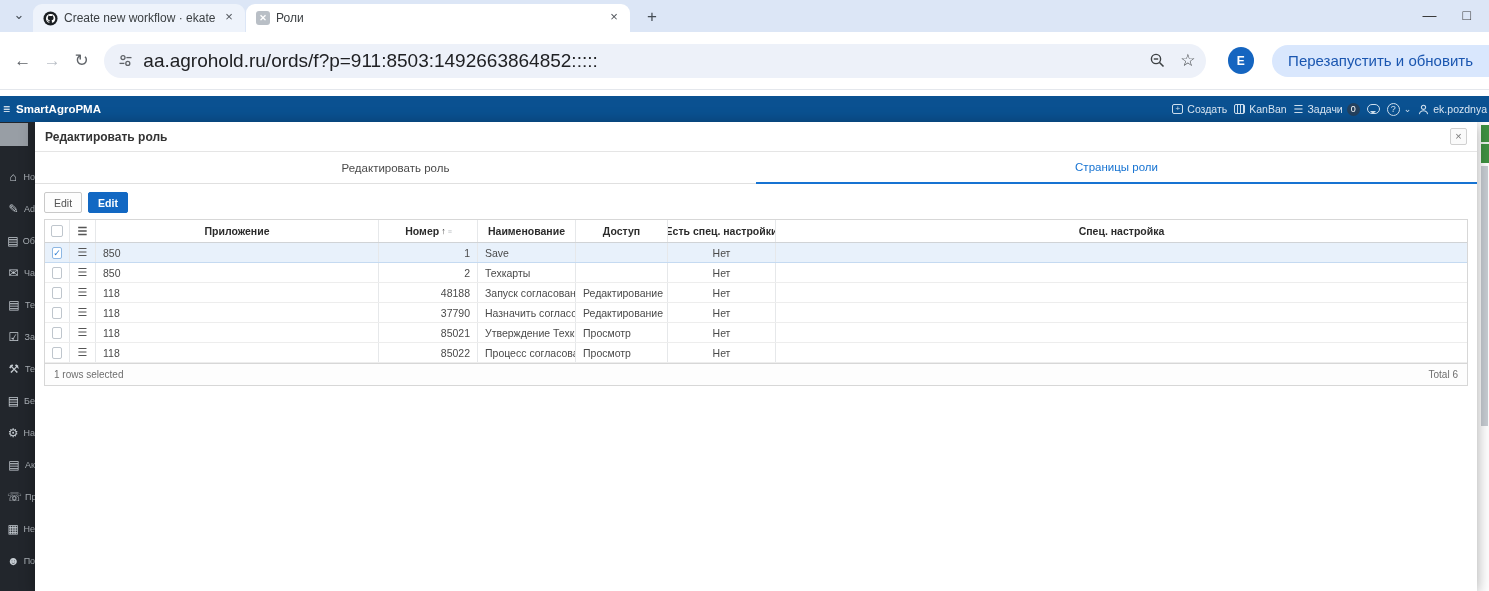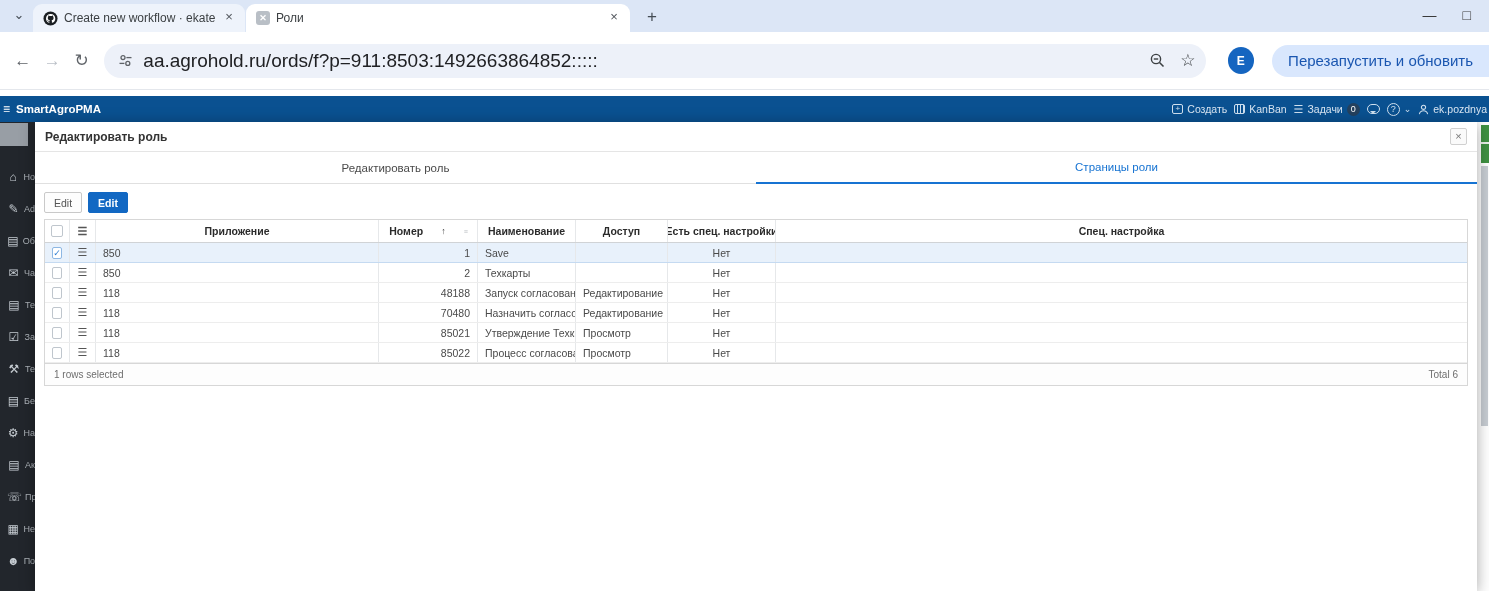--- a/index.html
+++ b/index.html
@@ -99,21 +99,21 @@
   .t-head > div { justify-content:center; padding:0 4px; }
   .t-body .trow { height:20px; border-bottom:1px solid #ededed; background:#fff; }
   .t-body .trow.selected { background:#e8f1fb; border-bottom:1px solid #c5daf1; }
   .c-cb, .c-menu { justify-content:center !important; }
   .c-num { justify-content:flex-end !important; }
   .c-has { justify-content:center !important; }
   .cb { width:12px; height:12px; border:1px solid #bfc6cd; border-radius:2px; background:#fff;
     font-size:9px; line-height:11px; text-align:center; color:transparent; }
   .cb.checked { border-color:#8db7e3; color:#2f7fd3; }
   .menu-glyph { color:#555; font-size:11px; }
-  .sort-wrap { display:flex; align-items:center; gap:18px; }
+  .sort-wrap { display:flex; align-items:center; gap:2px; }
   .sort-arrow { color:#444; font-size:9px; font-weight:normal; }
   .sort-sub { color:#b9bdc2; font-size:7px; letter-spacing:-1px; }
   .t-foot { height:22px; display:flex; align-items:center; justify-content:space-between;
     padding:0 9px; border-top:1px solid #d7d7d7; color:#6e6e6e; font-size:10px; background:#fdfdfd; }
 </style>
 </head>
 <body>
 
 <div class="tabstrip">
   <div class="tab-chevron">⌄</div>
@@ -345,21 +345,21 @@
     <div class="c-spec"></div>
   </div>
         <div class="trow">
     <div class="c-cb">
             <span class="cb">✓</span>
           </div>
     <div class="c-menu">
             <span class="menu-glyph">☰</span>
           </div>
     <div class="c-app">118</div>
-    <div class="c-num">70480</div>
+    <div class="c-num">37790</div>
     <div class="c-name">Назначить согласовант...</div>
     <div class="c-acc">Редактирование</div>
     <div class="c-has">Нет</div>
     <div class="c-spec"></div>
   </div>
         <div class="trow">
     <div class="c-cb">
             <span class="cb">✓</span>
           </div>
     <div class="c-menu">

